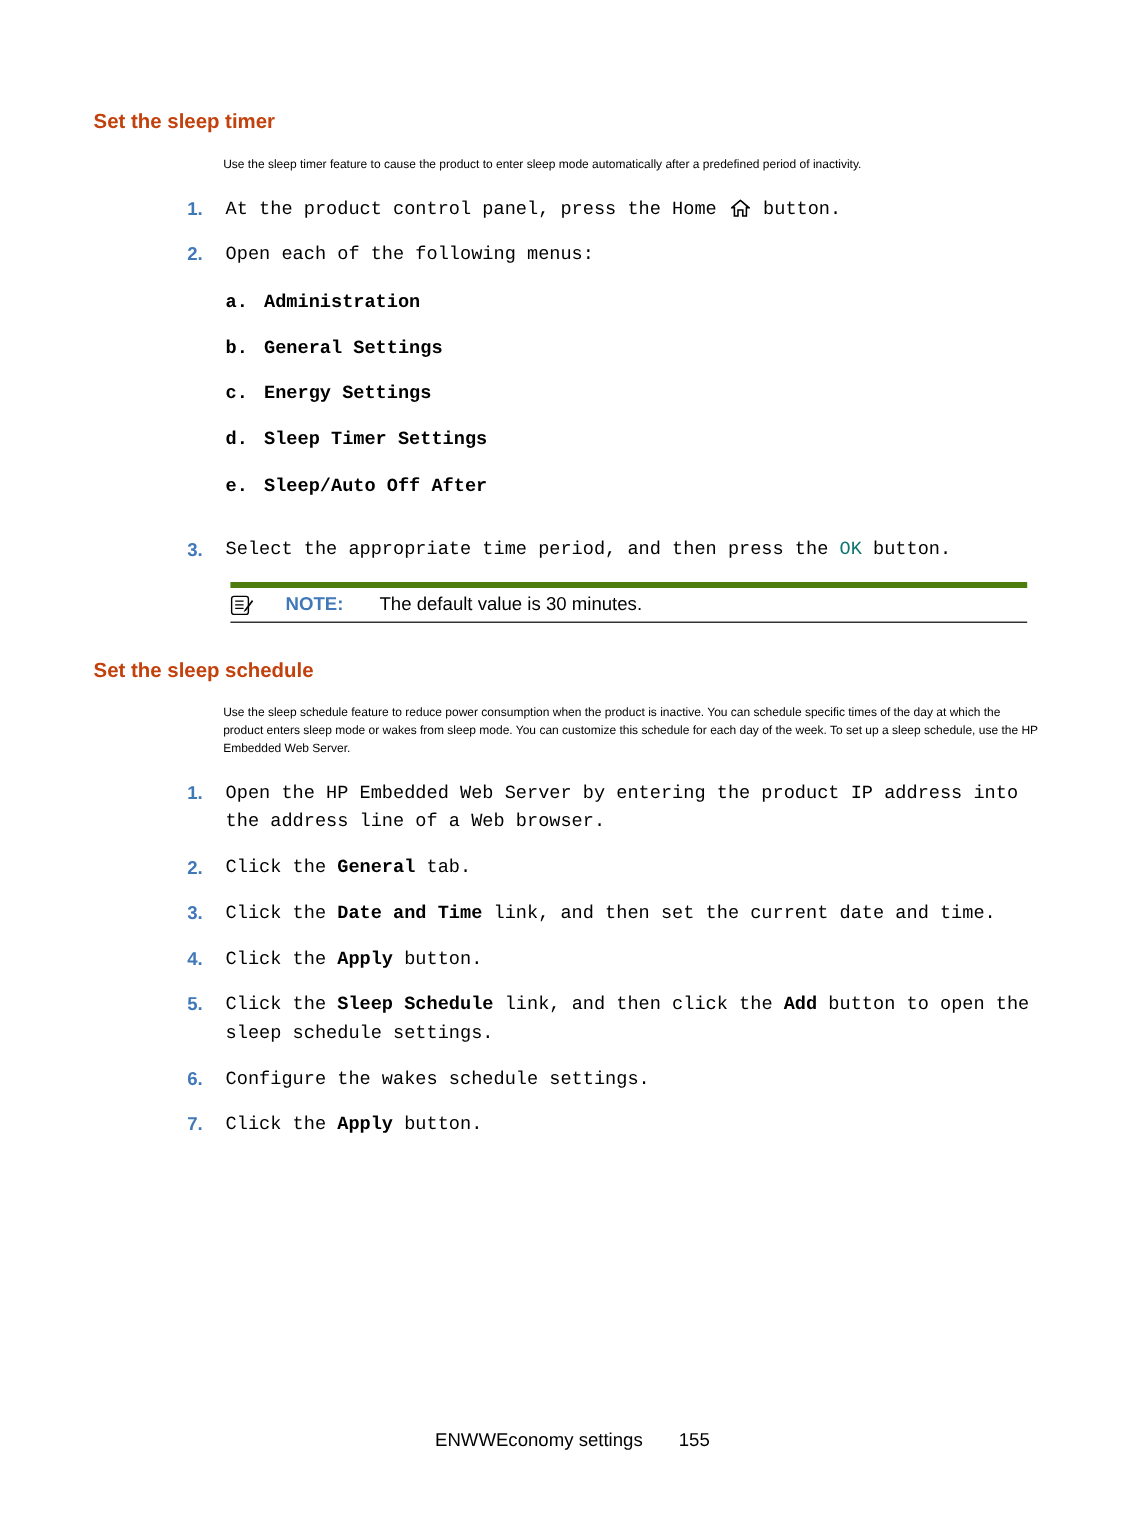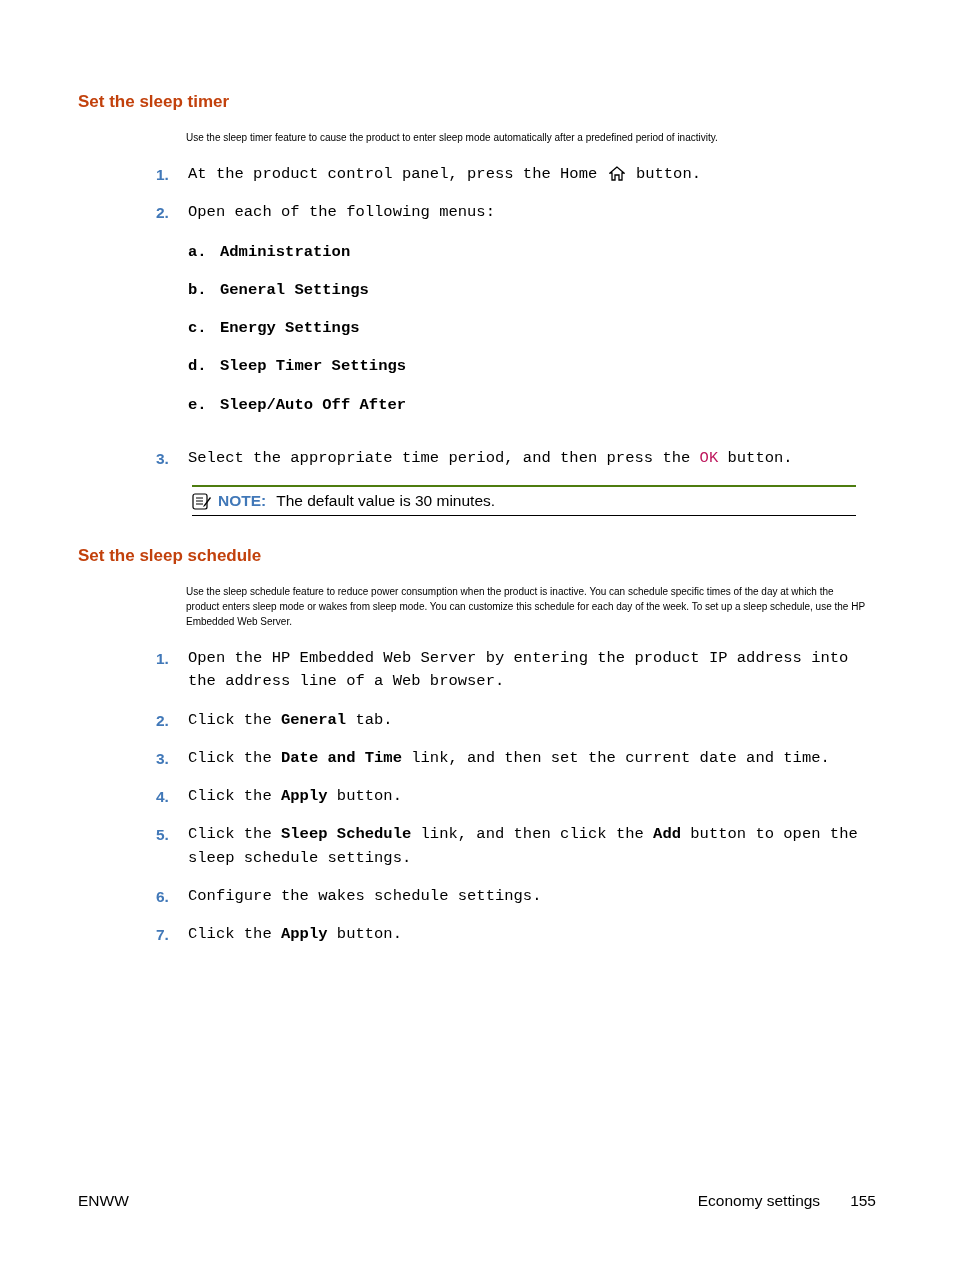--- a/index.html
+++ b/index.html
@@ -45,38 +45,39 @@
       display: flex;
       align-items: flex-start;
       margin-bottom: 15px;
       font-weight: bold;
       font-size: 15.5px;
     }
     .sub-ol-marker { min-width: 32px; flex-shrink: 0; }
     .note-box {
       margin-left: 36px;
       margin-right: 10px;
-      border-top: 2px solid #4d7c0f;
+      border-top: 5px solid #4d7c0f;
       border-bottom: 1px solid #000;
       padding: 4px 0 5px 0;
       display: flex;
       align-items: center;
       font-size: 15.5px;
       margin-bottom: 30px;
+      gap: 20px;
     }
     .note-icon { margin-right: 6px; flex-shrink: 0; margin-top:1px; }
     .note-label { color: #4178b8; font-weight: bold; margin-right: 10px; }
-    .ok-text { color: #be185d; }
+    .ok-text { color: #0f766e; }
     .footer {
       position: absolute;
       bottom: 60px;
       left: 78px;
       right: 78px;
       display: flex;
-      justify-content: space-between;
+      justify-content: center;
       font-size: 15.5px;
     }
     .footer-right { display: flex; gap: 30px; }
     .home-icon { vertical-align: middle; margin: 0 2px; }
     strong { font-weight: bold; }
     .section2 { margin-top: 0px; }
   </style>
 </head>
 <body>
 

